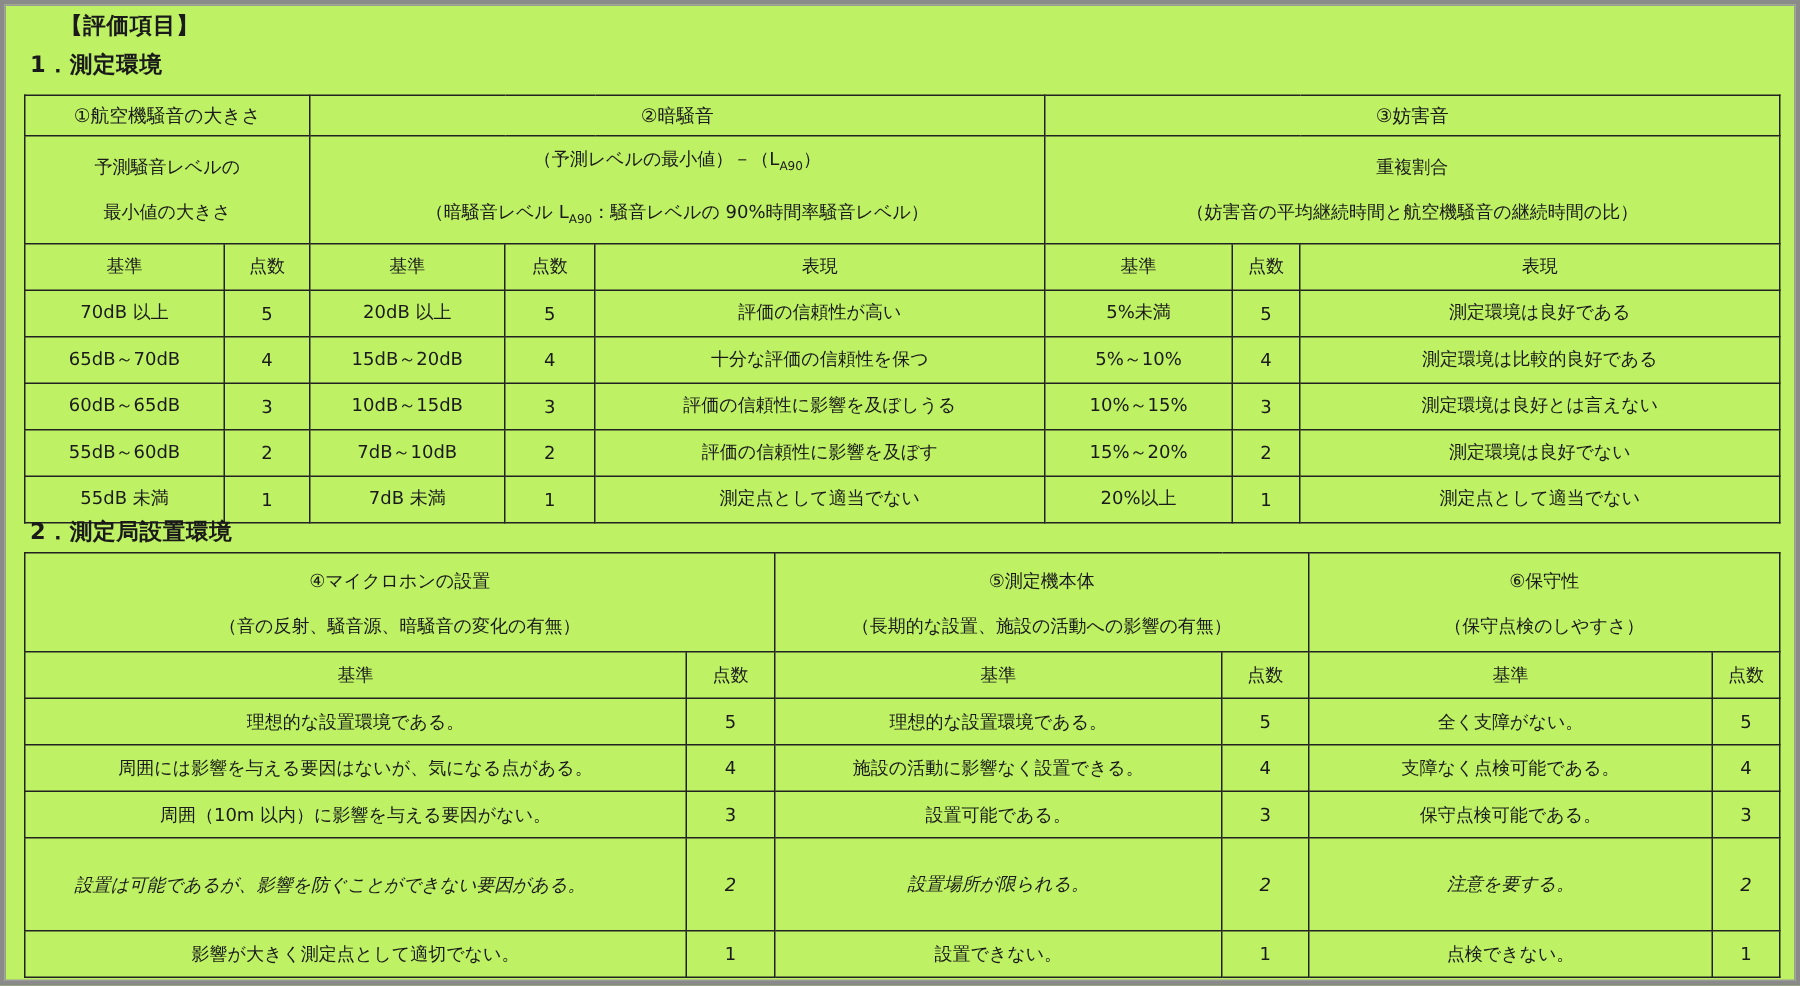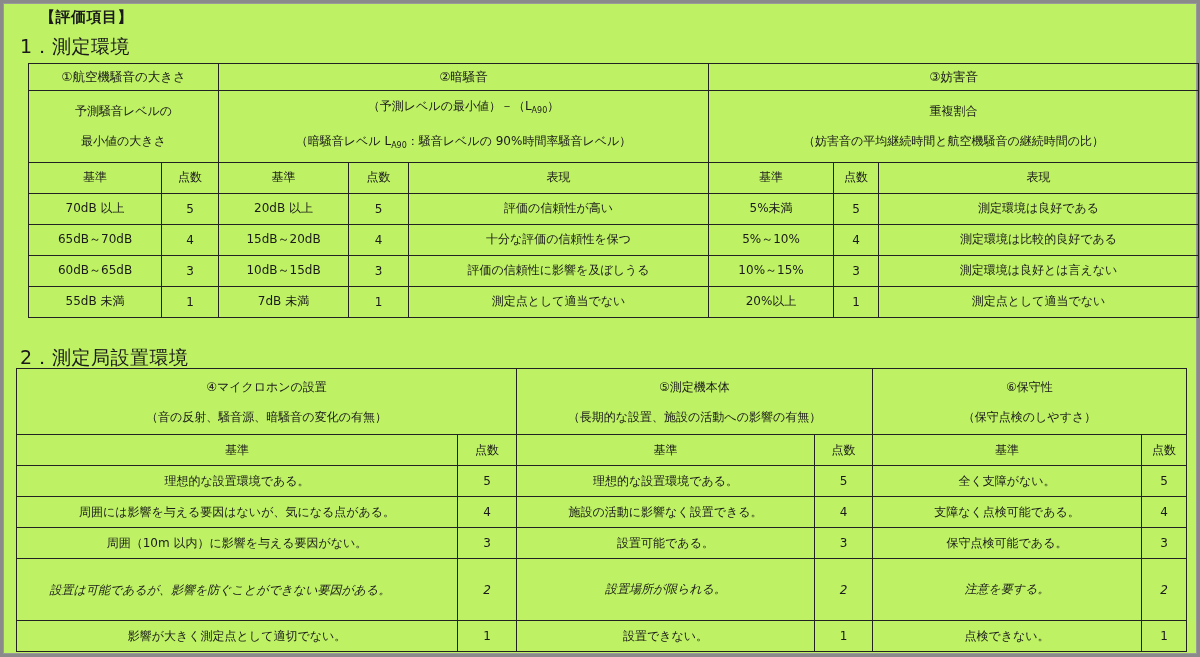--- a/index.html
+++ b/index.html
@@ -6,21 +6,21 @@
   html, body { width: 1200px; height: 657px; background: #8a8a8a; overflow: hidden; }
   body { font-family: "DejaVu Sans", "Liberation Sans", sans-serif; color: #1a1a1a; }
   .page {
     position: absolute; left: 3px; top: 3px; width: 1194px; height: 651px;
     background: #bef264; border: 1px solid #9a9a9a;
   }
   .heading-main {
     position: absolute; left: 36px; top: 4px; font-size: 15px; font-weight: bold; letter-spacing: 0.5px;
   }
   .heading-section {
-    position: absolute; left: 16px; font-size: 19px; font-weight: normal; letter-spacing: 0.5px;
+    position: absolute; left: 16px; font-size: 15px; font-weight: bold; letter-spacing: 0.5px;
   }
   table {
     position: absolute; border-collapse: collapse; table-layout: fixed;
     font-size: 12px;
   }
   td {
     border: 1.5px solid #222;
     padding: 0 6px;
     vertical-align: middle;
     white-space: nowrap;
@@ -35,21 +35,21 @@
   tr.hdr td { height: 31px; }
 </style>
 </head>
 <body>
 
 <div class="page">
 
   <div class="heading-main">【評価項目】</div>
   <div class="heading-section" style="top:30px;">1．測定環境</div>
 
-  <table style="left:24px; top:59px; width:1170px;">
+  <table style="left:12px; top:59px; width:1170px;">
     <colgroup>
       <col style="width:133px">
         <col style="width:57px">
       <col style="width:130px">
         <col style="width:60px">
         <col style="width:300px">
       <col style="width:125px">
         <col style="width:45px">
         <col style="width:320px">
     </colgroup>
@@ -107,20 +107,30 @@
       <td class="l">60dB～65dB</td>
       <td class="c">3</td>
       <td class="l">10dB～15dB</td>
       <td class="c">3</td>
       <td class="l">評価の信頼性に影響を及ぼしうる</td>
       <td class="l">10%～15%</td>
       <td class="c">3</td>
       <td class="l">測定環境は良好とは言えない</td>
     </tr>
     <tr class="data">
+      <td class="l">55dB～60dB</td>
+      <td class="c">2</td>
+      <td class="l">7dB～10dB</td>
+      <td class="c">2</td>
+      <td class="l">評価の信頼性に影響を及ぼす</td>
+      <td class="l">15%～20%</td>
+      <td class="c">2</td>
+      <td class="l">測定環境は良好でない</td>
+    </tr>
+    <tr class="data">
       <td class="l">55dB 未満</td>
       <td class="c">1</td>
       <td class="l">7dB 未満</td>
       <td class="c">1</td>
       <td class="l">測定点として適当でない</td>
       <td class="l">20%以上</td>
       <td class="c">1</td>
       <td class="l">測定点として適当でない</td>
     </tr>
   </tbody>

